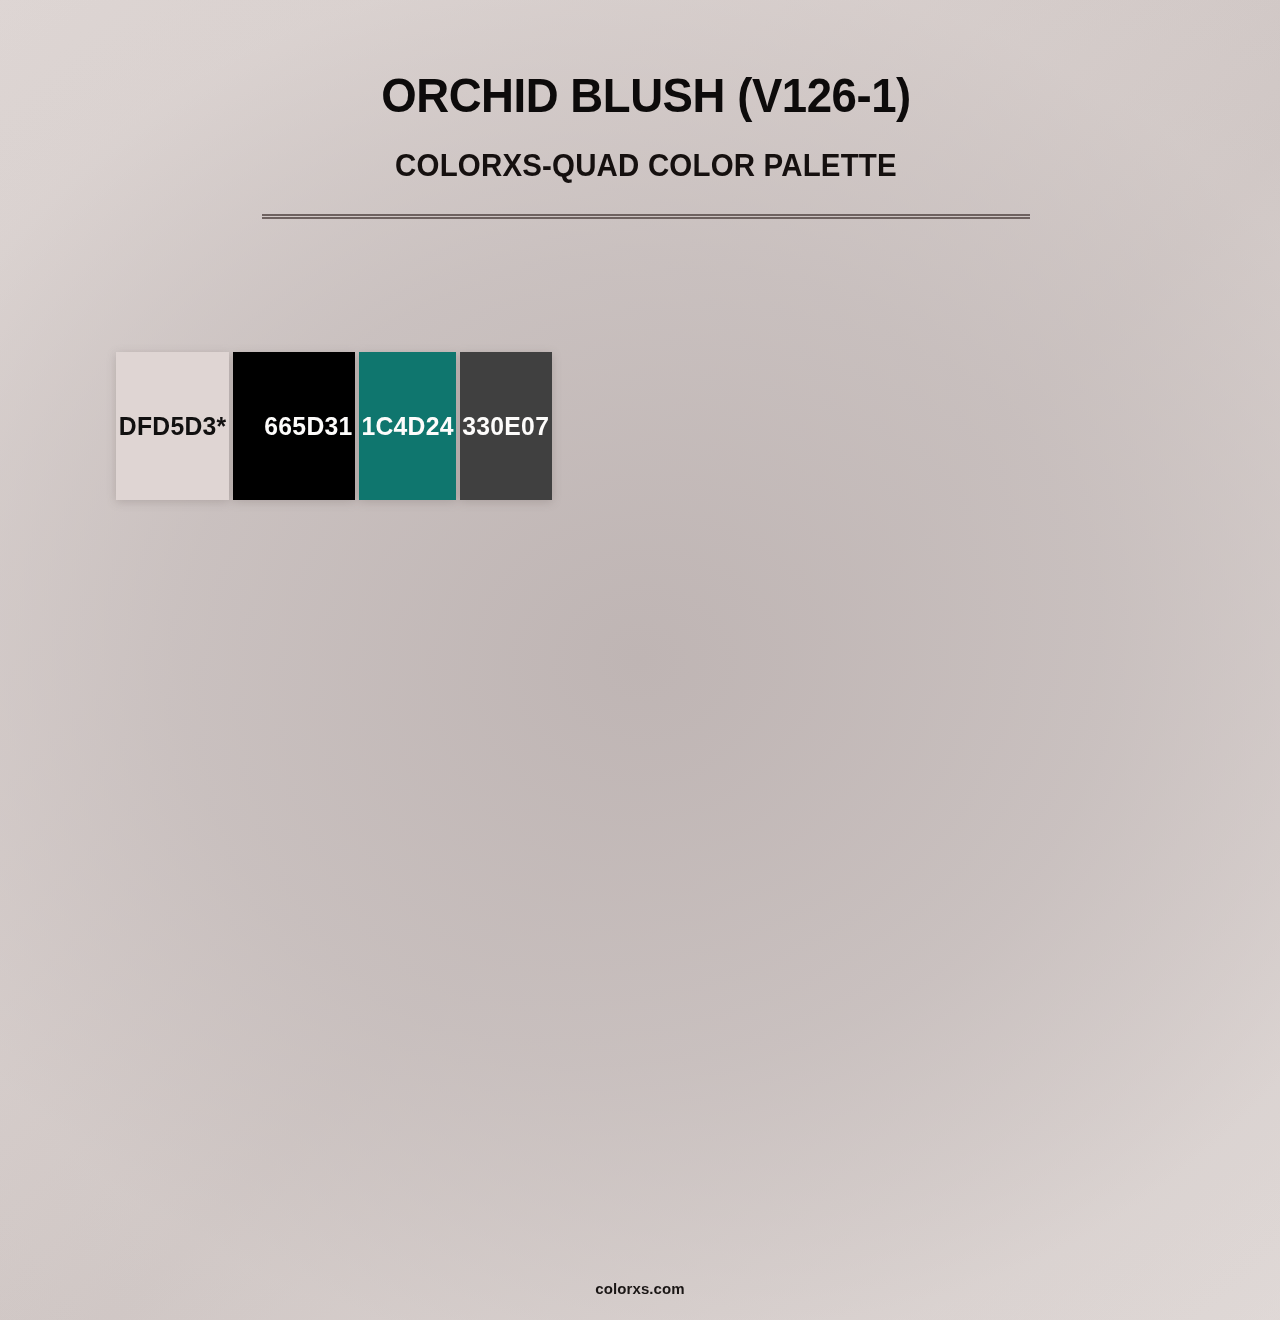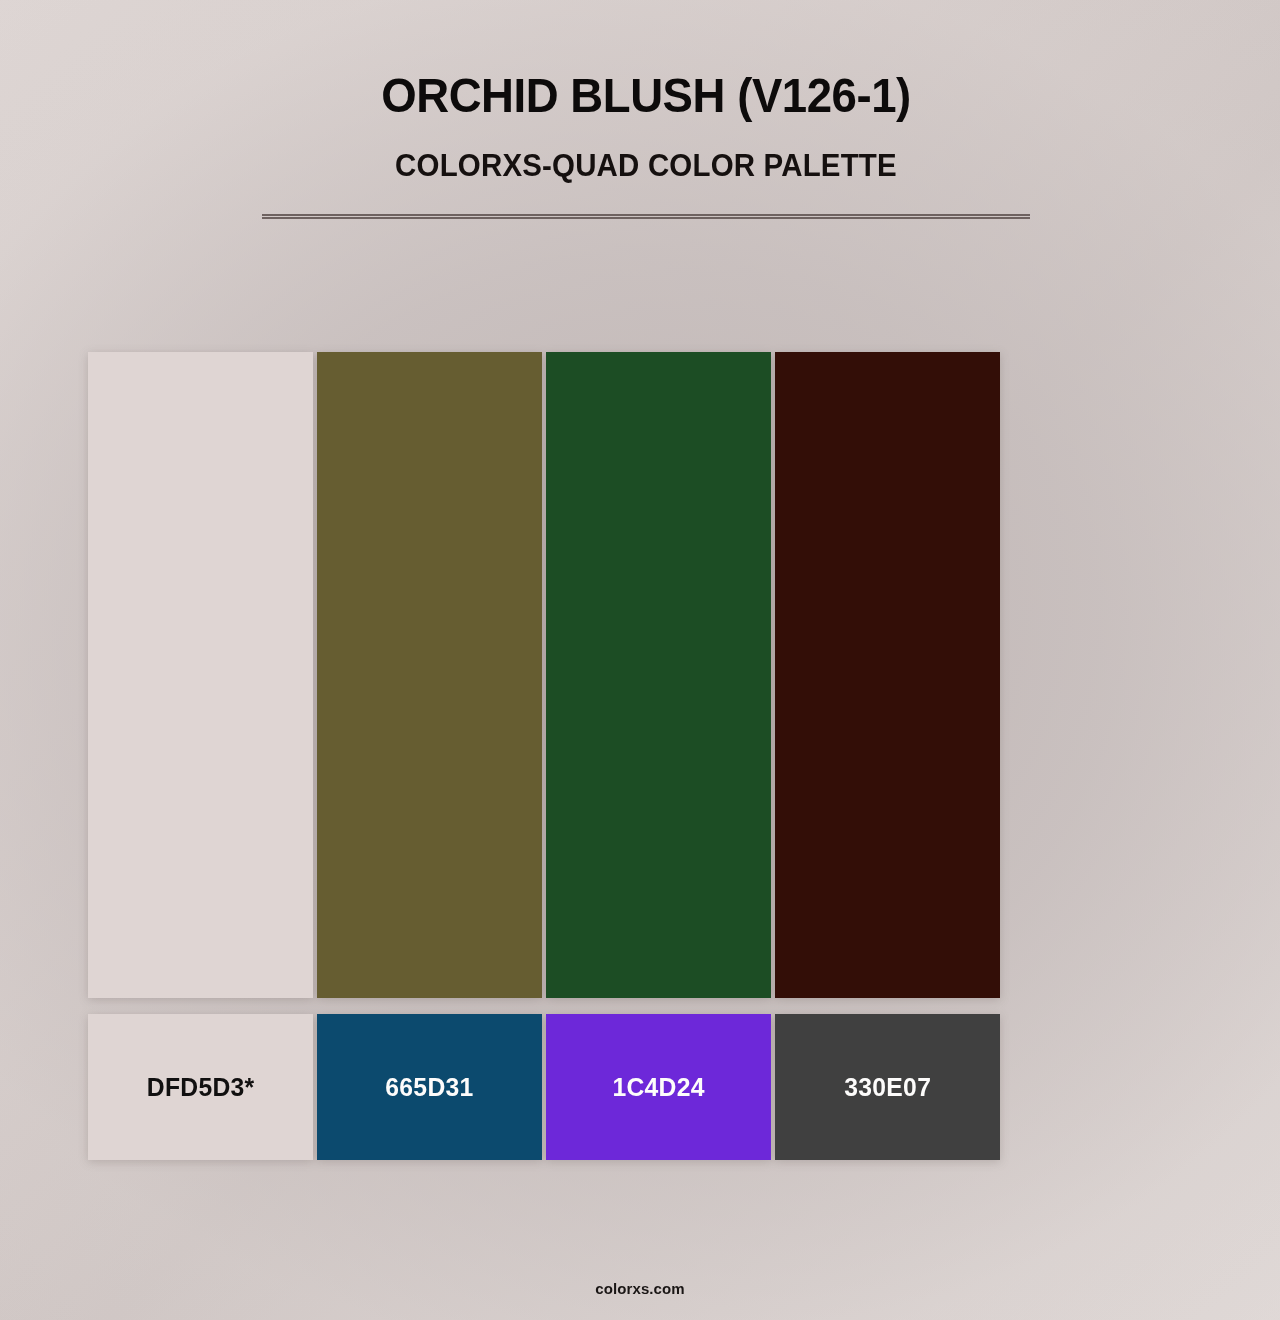--- a/index.html
+++ b/index.html
@@ -56,24 +56,24 @@
     height: 5px;
     border-top: 2px solid #6e6260;
     border-bottom: 2px solid #6e6260;
   }
 
   
   .palette {
     position: absolute;
     left: 88px;
     top: 352px;
-    width: 912px;
+    width: 1088px;
     height: 808px;
     display: flex;
-    flex-direction: column;
+    flex-direction: row;
     gap: 16px;
     filter: drop-shadow(0 2px 5px rgba(80,68,66,0.22));
   }
 
   .swatch-row {
     display: flex;
     gap: 4px;
   }
 
   .swatch-row.top { height: 656px; }
@@ -130,24 +130,24 @@
     <div class="swatch" style="background:#DFD5D3;"></div>
     <div class="swatch" style="background:#665D31;"></div>
     <div class="swatch" style="background:#1C4D24;"></div>
     <div class="swatch" style="background:#330E07;"></div>
   </div>
 
   <div class="swatch-row bottom">
     <div class="swatch-label" style="background:#DFD5D3;">
       <span class="hex-text dark">DFD5D3*</span>
     </div>
-    <div class="swatch-label" style="background:#0c4a6e;">
+    <div class="swatch-label" style="background:#000000;padding-left:29px;">
       <span class="hex-text light">665D31</span>
     </div>
-    <div class="swatch-label" style="background:#6d28d9;">
+    <div class="swatch-label" style="background:#0f766e;">
       <span class="hex-text light">1C4D24</span>
     </div>
     <div class="swatch-label" style="background:#404040;">
       <span class="hex-text light">330E07</span>
     </div>
   </div>
 
 </div>
 
 <div class="footer">colorxs.com</div>

